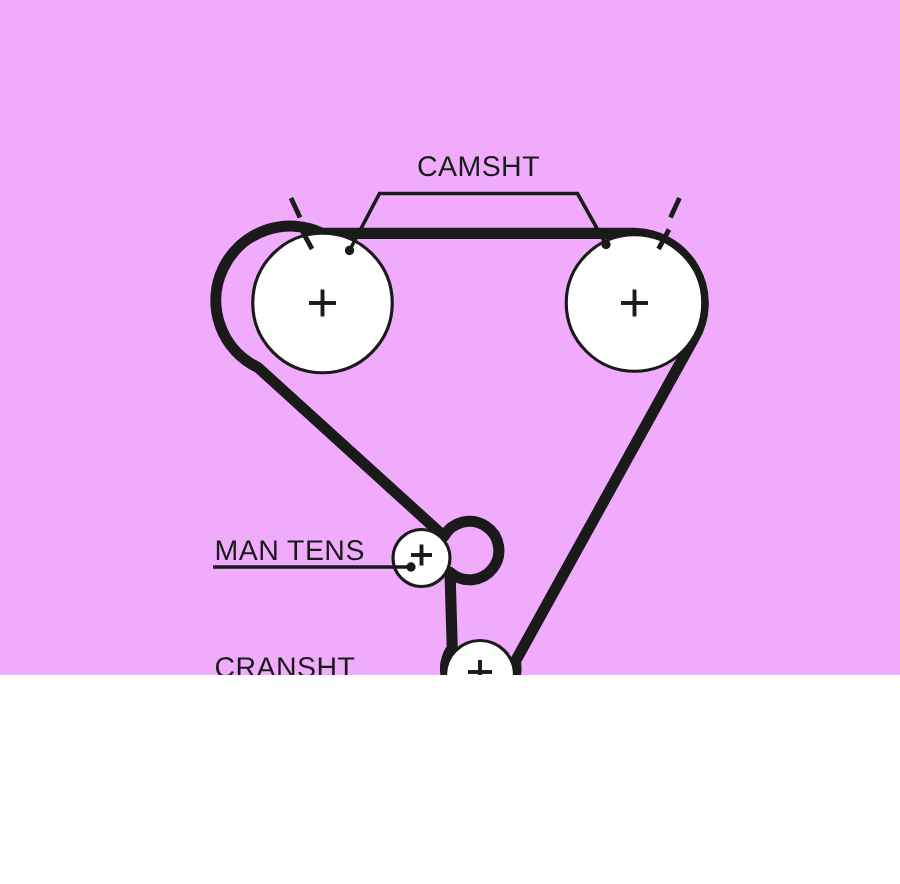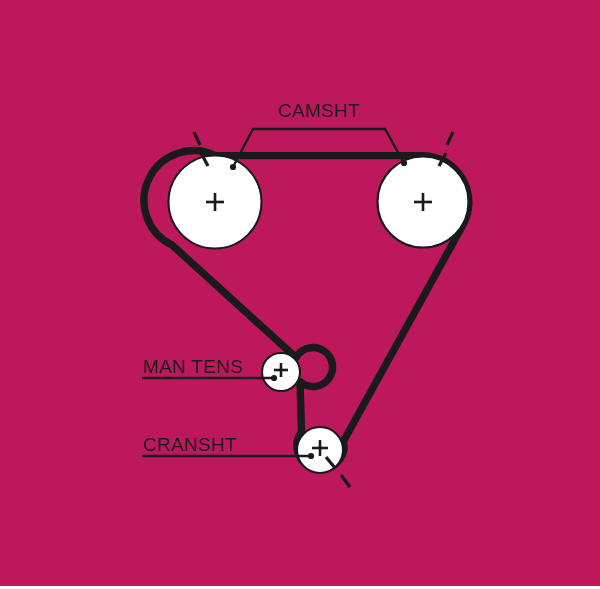--- a/index.html
+++ b/index.html
@@ -7,22 +7,22 @@
     margin: 0;
     padding: 0;
     background: #ffffff;
   }
   body {
     font-family: "Liberation Sans", sans-serif;
   }
   #diagram-root {
     position: relative;
     width: 600px;
-    height: 586px;
-    background: #be185d;
+    height: 450px;
+    background: #f0abfc;
     overflow: hidden;
   }
   #diagram-svg {
     display: block;
     width: 600px;
     height: 589px;
   }
   .belt-path {
     fill: none;
     stroke: #1a1a1a;

